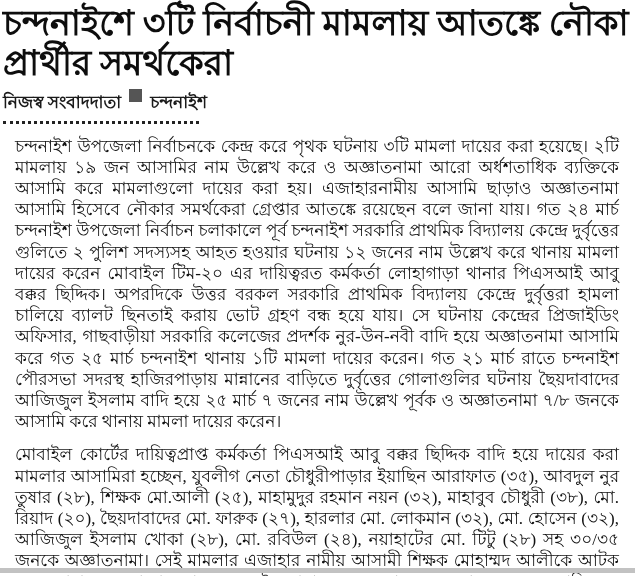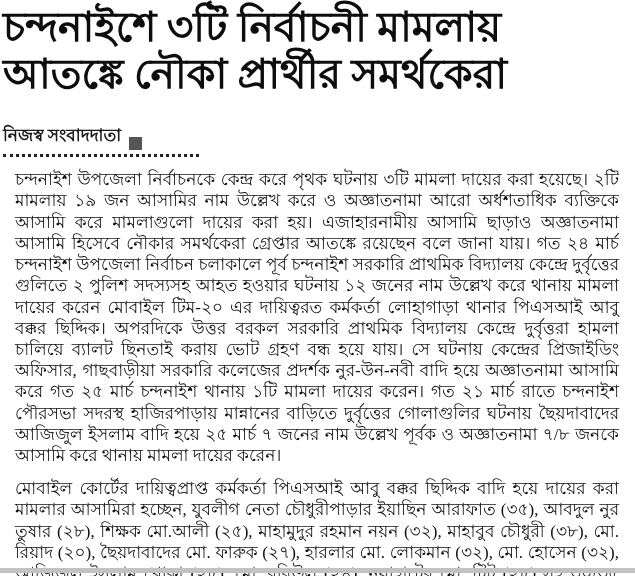--- a/index.html
+++ b/index.html
@@ -14,31 +14,31 @@
     background: #ffffff;
     color: #111111;
     font-family: "Liberation Serif", "DejaVu Serif", serif;
     overflow: hidden;
     box-sizing: border-box;
     padding: 2px 4px 0 3px;
   }
   .headline {
     margin: 0;
     padding: 2px 0 4px 0;
-    font-size: 41px;
+    font-size: 35px;
     line-height: 1.15;
     font-weight: 700;
     color: #0d0d0d;
     letter-spacing: 0px;
   }
   .byline {
     display: flex;
-    align-items: flex-end;
+    align-items: flex-start;
     gap: 8px;
-    margin-top: 20px;
+    margin-top: 0;
     font-size: 17px;
     font-weight: 600;
     color: #1a1a1a;
   }
   .byline .sep-square {
     display: inline-block;
     width: 13px;
     height: 13px;
     background: #555555;
     flex: 0 0 auto;
@@ -70,20 +70,21 @@
 </head>
 <body>
 
 <div class="page">
 
   <h1 class="headline">চন্দনাইশে ৩টি নির্বাচনী মামলায় আতঙ্কে নৌকা প্রার্থীর সমর্থকেরা</h1>
 
   <div class="byline">
     <span>নিজস্ব সংবাদদাতা</span>
     <span class="sep-square"></span>
+    <span>চন্দনাইশ</span>
   </div>
 
   <hr class="dotted-divider">
 
   <div class="body-text">
     <p>চন্দনাইশ উপজেলা নির্বাচনকে কেন্দ্র করে পৃথক ঘটনায় ৩টি মামলা দায়ের করা হয়েছে। ২টি মামলায় ১৯ জন আসামির নাম উল্লেখ করে ও অজ্ঞাতনামা আরো অর্ধশতাধিক ব্যক্তিকে আসামি করে মামলাগুলো দায়ের করা হয়। এজাহারনামীয় আসামি ছাড়াও অজ্ঞাতনামা আসামি হিসেবে নৌকার সমর্থকেরা গ্রেপ্তার আতঙ্কে রয়েছেন বলে জানা যায়। গত ২৪ মার্চ চন্দনাইশ উপজেলা নির্বাচন চলাকালে পূর্ব চন্দনাইশ সরকারি প্রাথমিক বিদ্যালয় কেন্দ্রে দুর্বৃত্তের গুলিতে ২ পুলিশ সদস্যসহ আহত হওয়ার ঘটনায় ১২ জনের নাম উল্লেখ করে থানায় মামলা দায়ের করেন মোবাইল টিম-২০ এর দায়িত্বরত কর্মকর্তা লোহাগাড়া থানার পিএসআই আবু বক্কর ছিদ্দিক। অপরদিকে উত্তর বরকল সরকারি প্রাথমিক বিদ্যালয় কেন্দ্রে দুর্বৃত্তরা হামলা চালিয়ে ব্যালট ছিনতাই করায় ভোট গ্রহণ বন্ধ হয়ে যায়। সে ঘটনায় কেন্দ্রের প্রিজাইডিং অফিসার, গাছবাড়ীয়া সরকারি কলেজের প্রদর্শক নুর-উন-নবী বাদি হয়ে অজ্ঞাতনামা আসামি করে গত ২৫ মার্চ চন্দনাইশ থানায় ১টি মামলা দায়ের করেন। গত ২১ মার্চ রাতে চন্দনাইশ পৌরসভা সদরস্থ হাজিরপাড়ায় মান্নানের বাড়িতে দুর্বৃত্তের গোলাগুলির ঘটনায় ছৈয়দাবাদের আজিজুল ইসলাম বাদি হয়ে ২৫ মার্চ ৭ জনের নাম উল্লেখ পূর্বক ও অজ্ঞাতনামা ৭/৮ জনকে আসামি করে থানায় মামলা দায়ের করেন।</p>
     <p>মোবাইল কোর্টের দায়িত্বপ্রাপ্ত কর্মকর্তা পিএসআই আবু বক্কর ছিদ্দিক বাদি হয়ে দায়ের করা মামলার আসামিরা হচ্ছেন, যুবলীগ নেতা চৌধুরীপাড়ার ইয়াছিন আরাফাত (৩৫), আবদুল নুর তুষার (২৮), শিক্ষক মো.আলী (২৫), মাহামুদুর রহমান নয়ন (৩২), মাহাবুব চৌধুরী (৩৮), মো. রিয়াদ (২০), ছৈয়দাবাদের মো. ফারুক (২৭), হারলার মো. লোকমান (৩২), মো. হোসেন (৩২), আজিজুল ইসলাম খোকা (২৮), মো. রবিউল (২৪), নয়াহাটের মো. টিটু (২৮) সহ ৩০/৩৫ জনকে অজ্ঞাতনামা। সেই মামলার এজাহার নামীয় আসামী শিক্ষক মোহাম্মদ আলীকে আটক করে আদালতে প্রেরণ করা হয়েছে। ছৈয়দাবাদের মৃত আবদুল জব্বারের ছেলে আজিজুল ইসলাম আজিজের দায়ের করা মামলায় চৌধুরী পাড়ার আবদুল নুর তুষার (৩০), হৃদয় (২৪), গাছবাড়ীয়ার মো. ফারুক (২০), পূর্ব চন্দনাইশের মো. ইউনুছ (২৮), উত্তর হাশিমপুরের মো. রফিক (৩৫), ছৈয়দাবাদের আবদুল মান্নান (২৯), ফয়সাল (২২) সহ অজ্ঞাতনামা ৭/৮ জনকে আসামি করা হয়। এসব মামলার এজাহার নামীয় আসামীগণ নৌকার সমর্থক। তাছাড়া নৌকার সমর্থকদের অনেকেই অজ্ঞাতনামা আসামিদের তালিকায় অন্তর্ভুক্ত হওয়ার ভয়ে ও গ্রেপ্তার এড়াতে এলাকা ছেড়ে অন্যত্র অবস্থান করছেন বলে জানা যায়।</p>
   </div>
 
   <div class="bottom-bar"></div>

